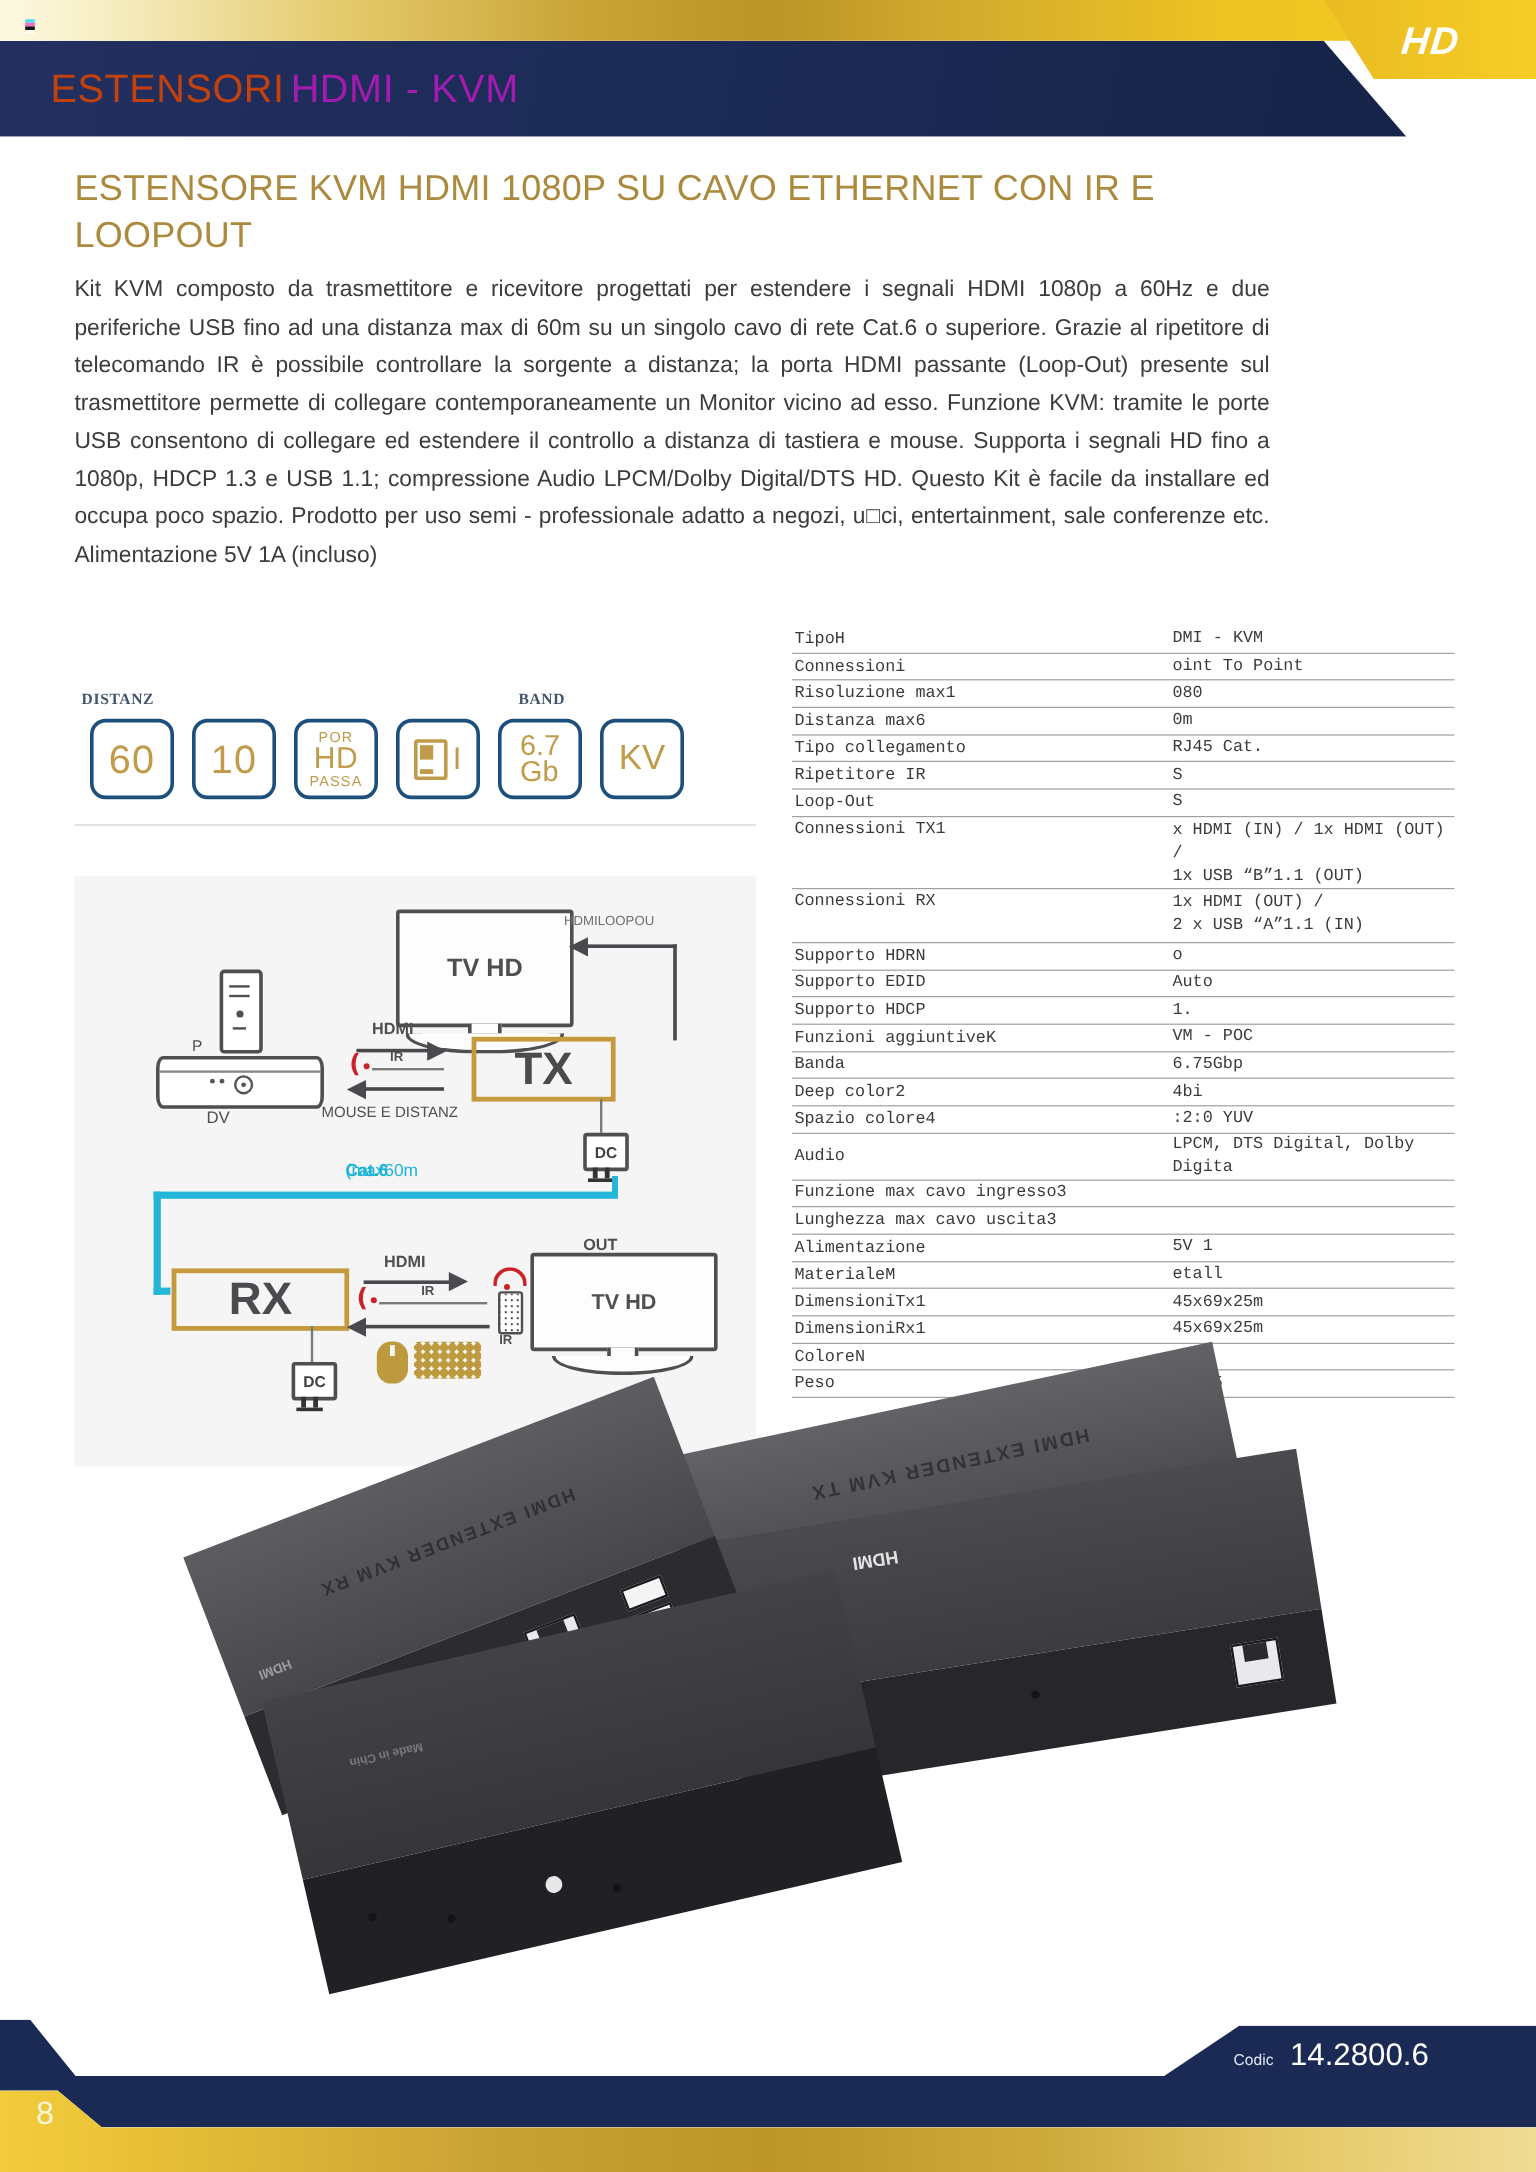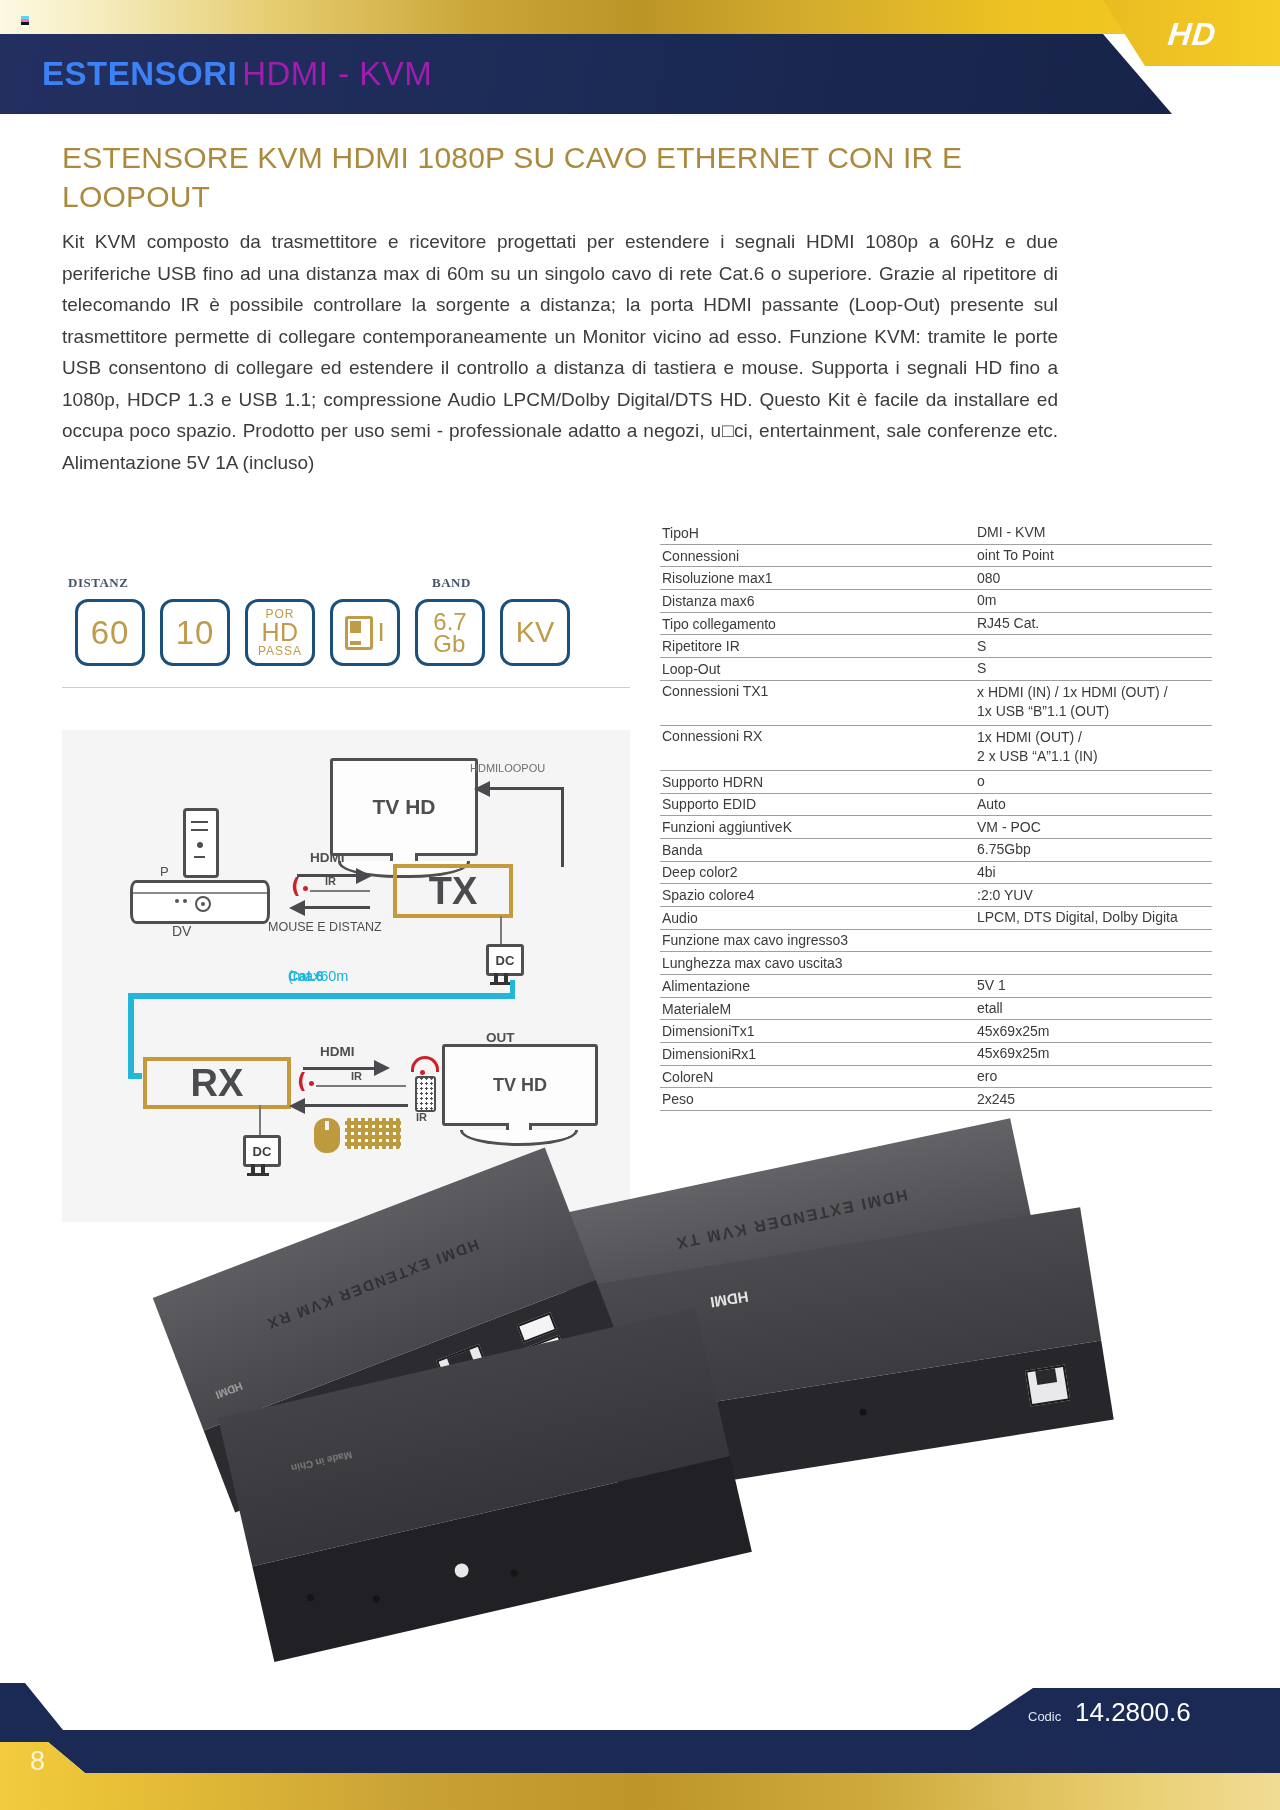--- a/index.html
+++ b/index.html
@@ -13,21 +13,21 @@
   .reg-mark{left:21px;top:16px;width:8px;height:13px;}
   .reg-mark div{width:8px;height:3px;}
   .gold-corner{left:1090px;top:0;width:190px;height:66px;background:linear-gradient(90deg,#e8ba22,#f6cd25);
     clip-path:polygon(13px 0,190px 0,190px 66px,55px 66px);}
   .hd-logo{left:1168px;top:16px;color:#fff;font-size:32px;font-weight:bold;font-style:italic;
     transform:skewX(-6deg);letter-spacing:1px;}
   .navy-band{left:0;top:34px;width:1180px;height:80px;
     background:linear-gradient(100deg,#232f60 0%,#1b2a55 55%,#172348 100%);
     clip-path:polygon(0 0,1103px 0,1172px 80px,0 80px);}
   .band-title{left:42px;top:34px;height:80px;line-height:80px;font-size:33px;letter-spacing:.5px;}
-  .band-title .w{color:#3b82f6;font-weight:bold;}
+  .band-title .w{color:#c2410c;}
   .band-title .g{color:#a21caf;margin-left:5px;}
 
   
   .prod-title{left:62px;top:138px;width:960px;font-size:30px;line-height:39px;color:#ab8a3e;letter-spacing:.2px;}
   .prod-desc{left:62px;top:226px;width:996px;font-size:19px;line-height:31.5px;color:#3c3c3c;text-align:justify;}
 
   
   .badge-label{font-size:13px;font-weight:bold;color:#44546a;letter-spacing:.5px;font-family:Liberation Serif, serif;}
   .badge{width:64px;height:61px;border:3.5px solid #1c4f7c;border-radius:13px;background:#fff;
     display:flex;align-items:center;justify-content:center;color:#bf9b4a;text-align:center;}
@@ -66,21 +66,21 @@
   .remote{width:17px;height:32px;border:2px solid #4f4f4f;border-radius:3px;background:#fff;
     background-image:radial-gradient(#4f4f4f 1.1px,transparent 1.2px);background-size:5px 5px;background-position:2px 3px;}
   .mouse{width:26px;height:35px;background:#bd9a3e;border-radius:12px;}
   .mouse:before{content:"";position:absolute;left:11px;top:3px;width:4px;height:9px;background:#f5f5f6;}
   .keyb{width:56px;height:31px;background:#bd9a3e;border-radius:4px;
     background-image:radial-gradient(#fff 1.6px,transparent 1.7px);background-size:7px 7px;background-position:4px 5px;}
   .pc{border:3px solid #4f4f4f;border-radius:4px;background:#fff;}
   .player{border:3px solid #4f4f4f;border-radius:6px/10px;background:#fff;}
 
   
-  .specs{left:660px;top:522px;width:552px;color:#3b3b3b;font-size:14px;}
+  .specs{left:660px;top:522px;width:552px;color:#3b3b3b;font-size:14px;font-family:Liberation Mono, monospace;}
   .spec-row{display:flex;align-items:center;border-bottom:1px solid #a0a0a0;min-height:21.7px;}
   .spec-row.tall{min-height:42px;align-items:flex-start;padding-top:2px;}
   .spec-label{flex:0 0 315px;padding-left:2px;}
   .spec-value{flex:1;white-space:pre-line;line-height:19px;}
 
   
   .unit{position:absolute;}
   .uface{position:absolute;left:0;top:0;width:100%;}
   .ulabel{position:absolute;width:100%;text-align:center;transform:rotate(180deg);
     font-weight:bold;color:rgba(15,15,20,.5);letter-spacing:2px;}
@@ -299,20 +299,24 @@
       </div>
       <div class="spec-row">
         <div class="spec-label">Supporto HDRN</div>
         <div class="spec-value"> o</div>
       </div>
       <div class="spec-row">
         <div class="spec-label">Supporto EDID</div>
         <div class="spec-value">Auto</div>
       </div>
       <div class="spec-row">
+        <div class="spec-label">Supporto HDCP</div>
+        <div class="spec-value">1.</div>
+      </div>
+      <div class="spec-row">
         <div class="spec-label">Funzioni aggiuntiveK</div>
         <div class="spec-value"> VM - POC</div>
       </div>
       <div class="spec-row">
         <div class="spec-label">Banda</div>
         <div class="spec-value">6.75Gbp</div>
       </div>
       <div class="spec-row">
         <div class="spec-label">Deep color2</div>
         <div class="spec-value"> 4bi</div>

